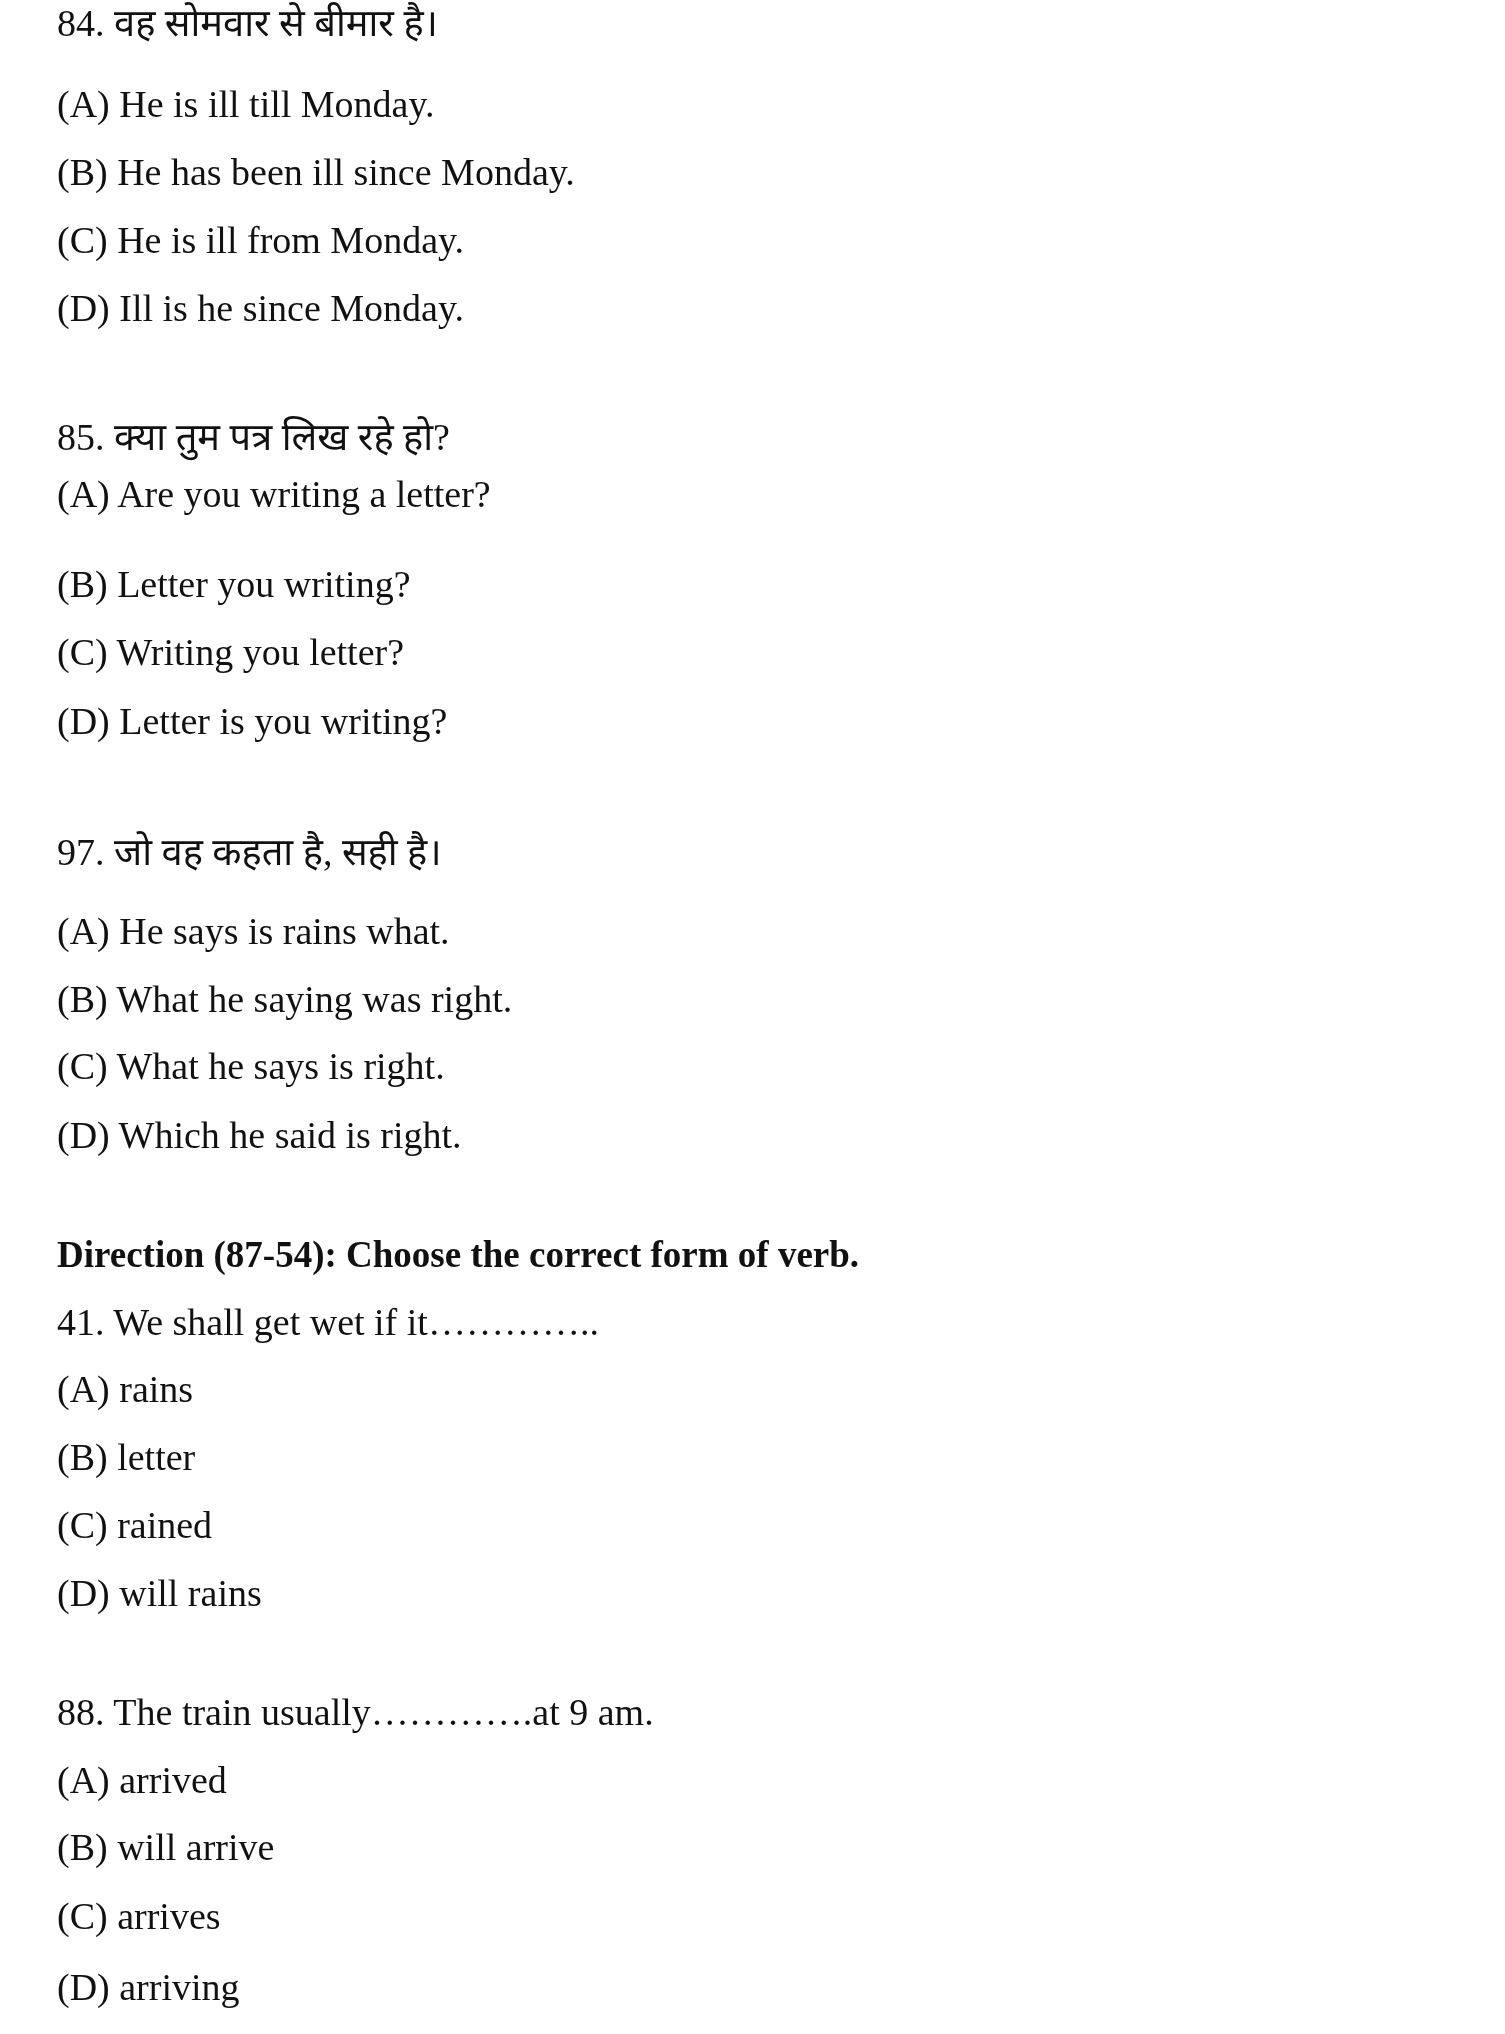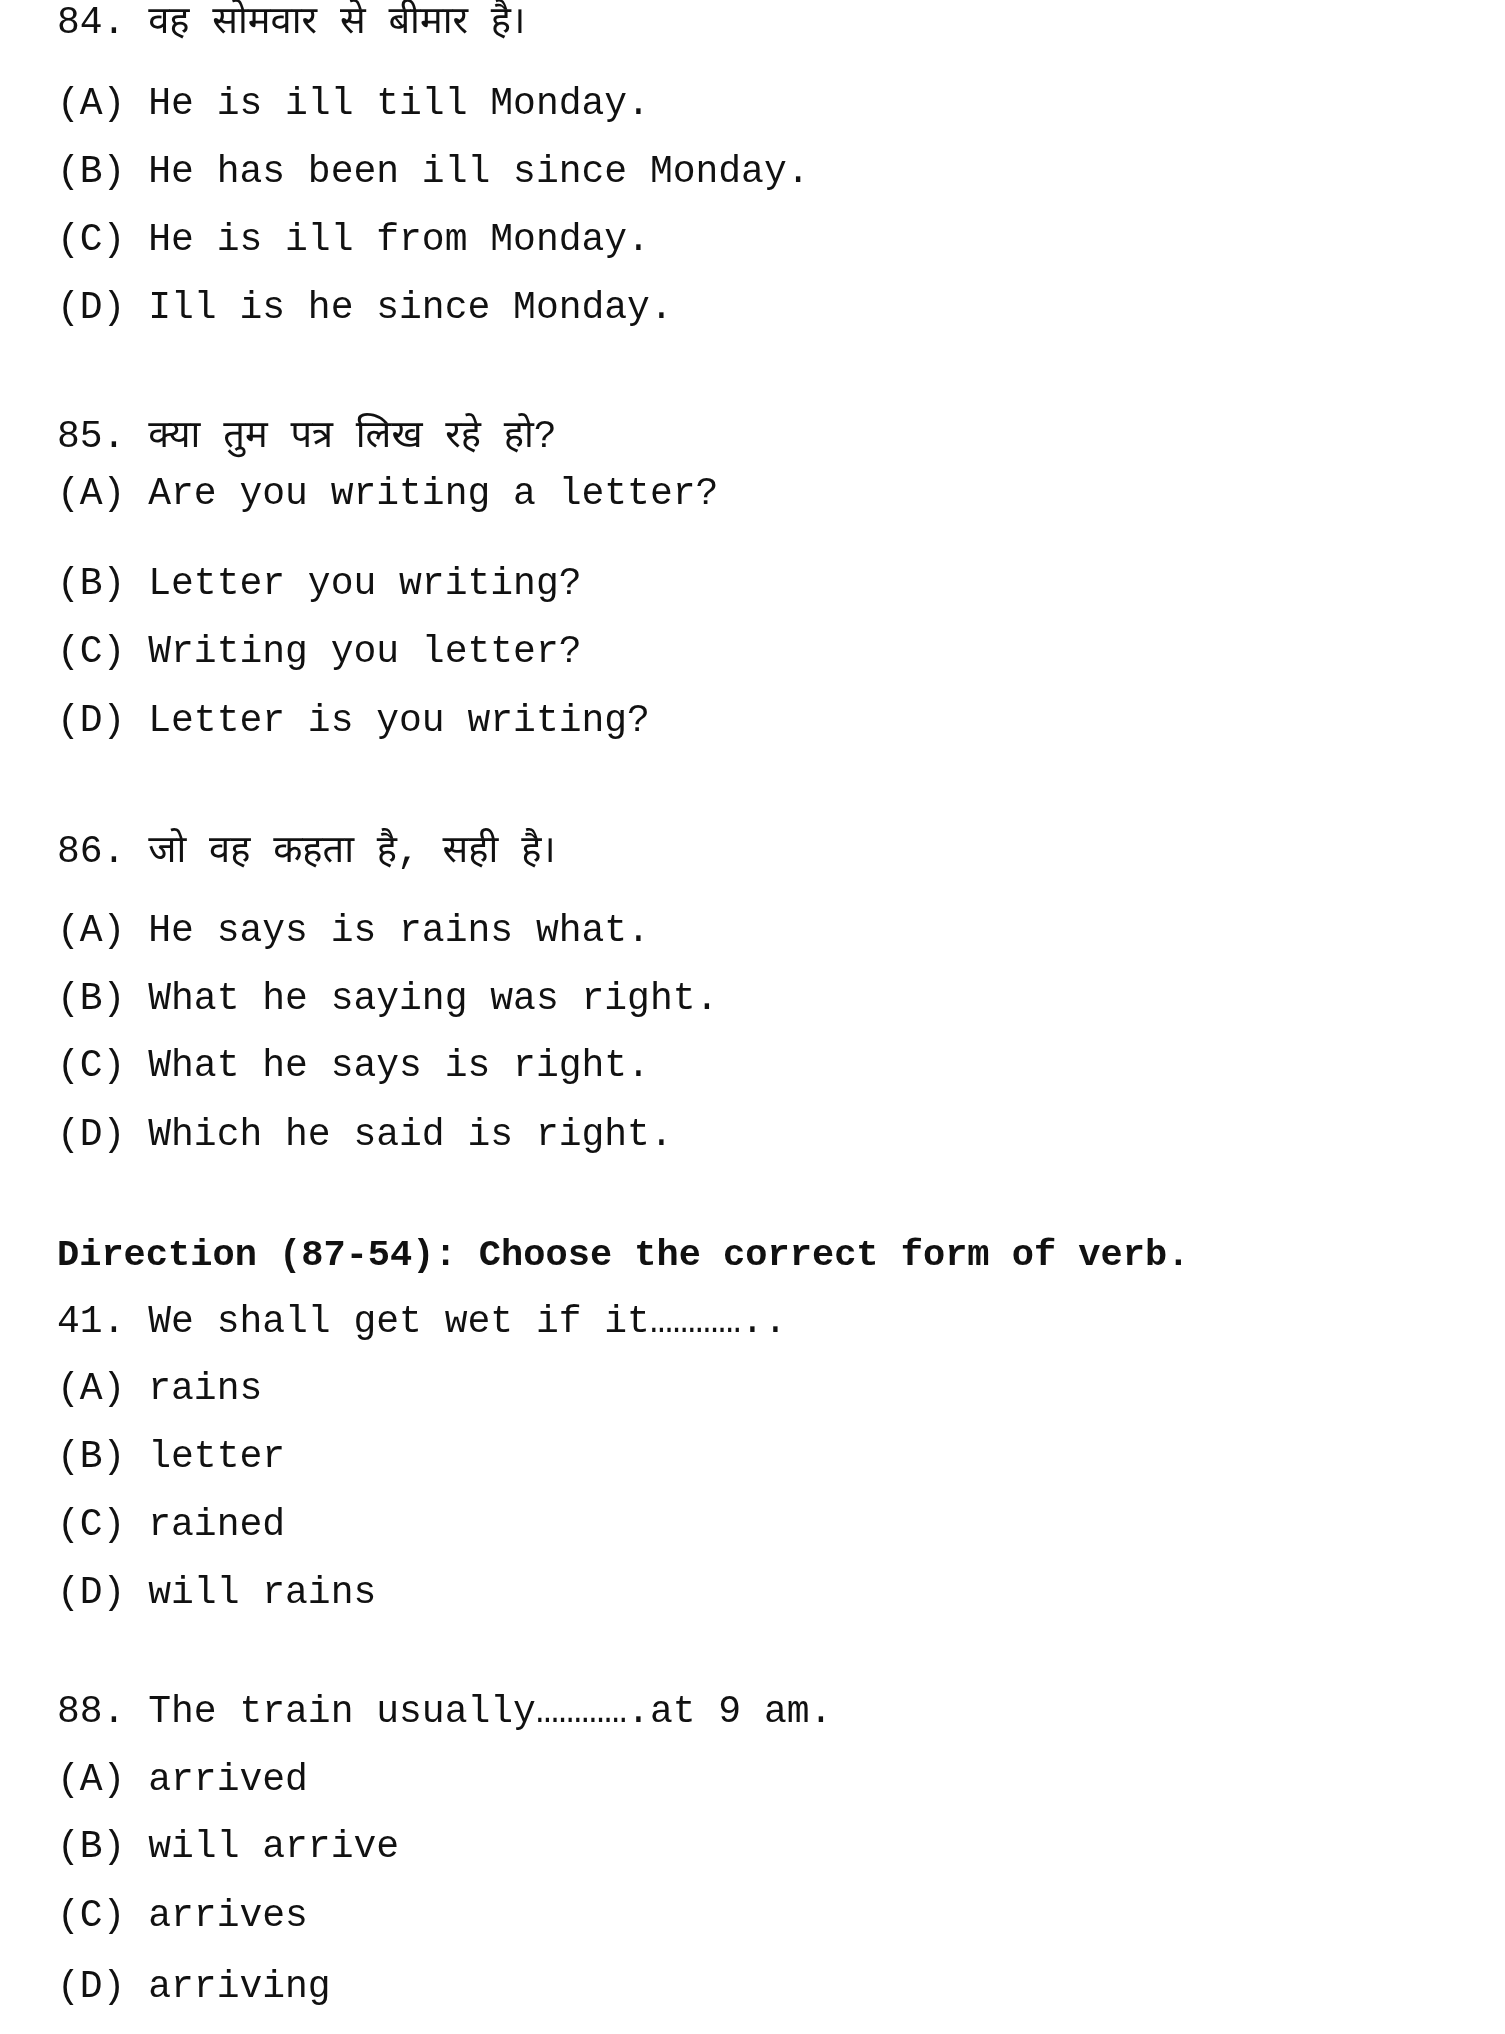--- a/index.html
+++ b/index.html
@@ -2,21 +2,21 @@
 <html><head>
 <meta charset="utf-8">
 <style>
   html, body { margin: 0; padding: 0; background: #ffffff; }
   body { width: 1505px; height: 2034px; position: relative; overflow: hidden; }
   .line {
     position: absolute;
     left: 57px;
     height: 44px;
     line-height: 44px;
-    font-family: Liberation Mono, monospace;
+    font-family: Liberation Serif, serif;
     font-size: 38px;
     color: #111111;
     white-space: nowrap;
   }
   .q { letter-spacing: 0; }
   .dir { font-weight: bold; font-size: 37px; }
 </style>
 </head>
 <body>
 
@@ -25,21 +25,21 @@
 <div class="line" style="top:150px">(B) He has been ill since Monday.</div>
 <div class="line" style="top:218px">(C) He is ill from Monday.</div>
 <div class="line" style="top:286px">(D) Ill is he since Monday.</div>
 
 <div class="line q" style="top:415px">85. क्या तुम पत्र लिख रहे हो?</div>
 <div class="line" style="top:472px">(A) Are you writing a letter?</div>
 <div class="line" style="top:562px">(B) Letter you writing?</div>
 <div class="line" style="top:630px">(C) Writing you letter?</div>
 <div class="line" style="top:699px">(D) Letter is you writing?</div>
 
-<div class="line q" style="top:830px">86. जो वह कहता है, सही है।</div>
+<div class="line q" style="top:830px">97. जो वह कहता है, सही है।</div>
 <div class="line" style="top:909px">(A) He says is rains what.</div>
 <div class="line" style="top:977px">(B) What he saying was right.</div>
 <div class="line" style="top:1044px">(C) What he says is right.</div>
 <div class="line" style="top:1113px">(D) Which he said is right.</div>
 
 <div class="line dir" style="top:1233px">Direction (87-54): Choose the correct form of verb.</div>
 
 <div class="line q" style="top:1300px">41. We shall get wet if it…………..</div>
 <div class="line" style="top:1367px">(A) rains</div>
 <div class="line" style="top:1435px">(B) letter</div>

